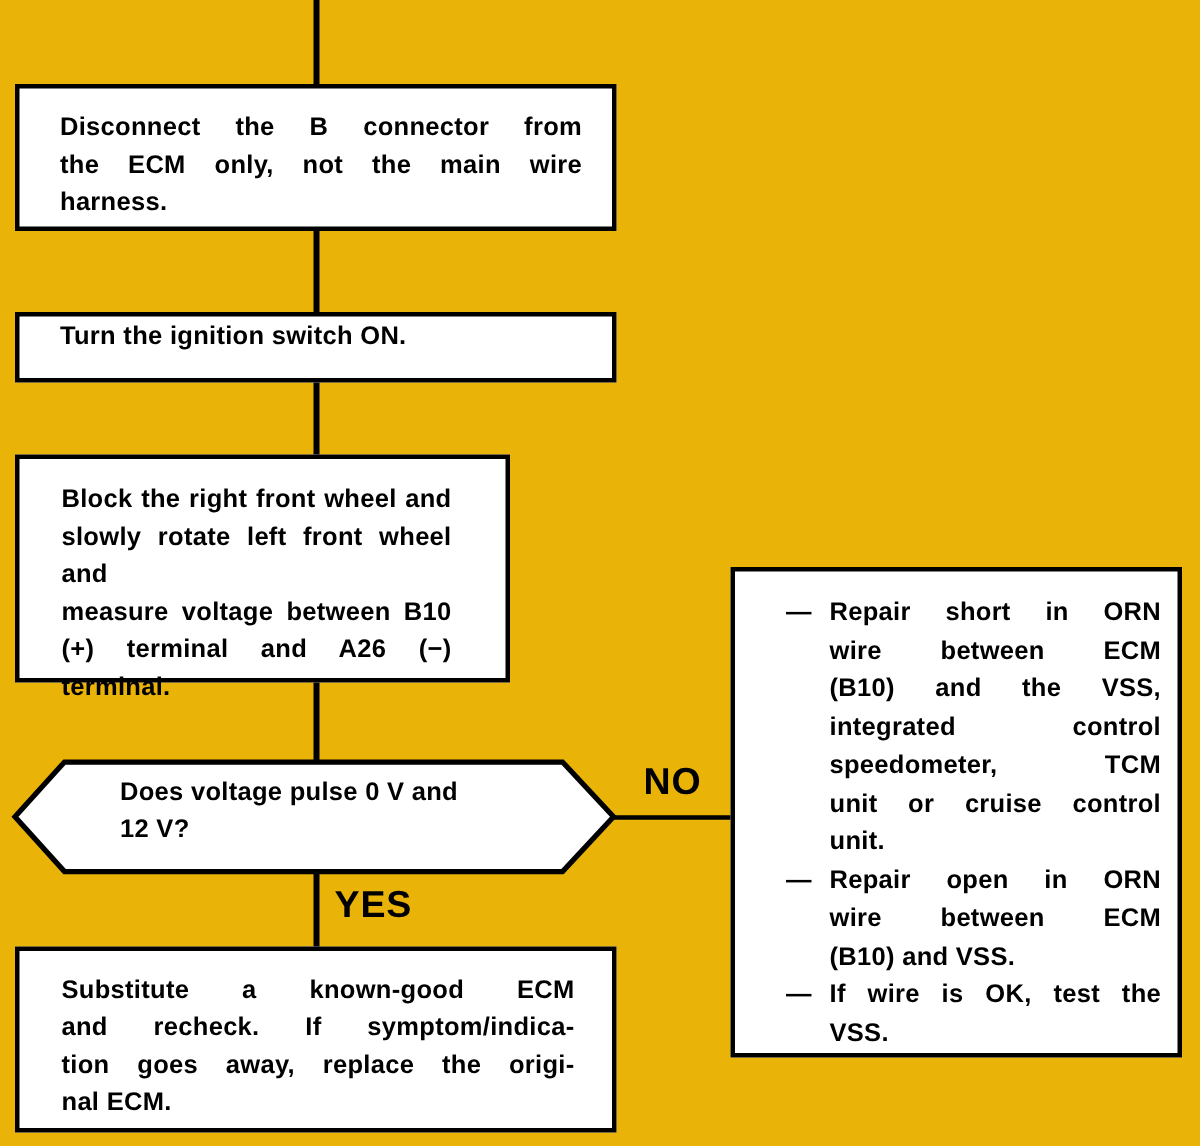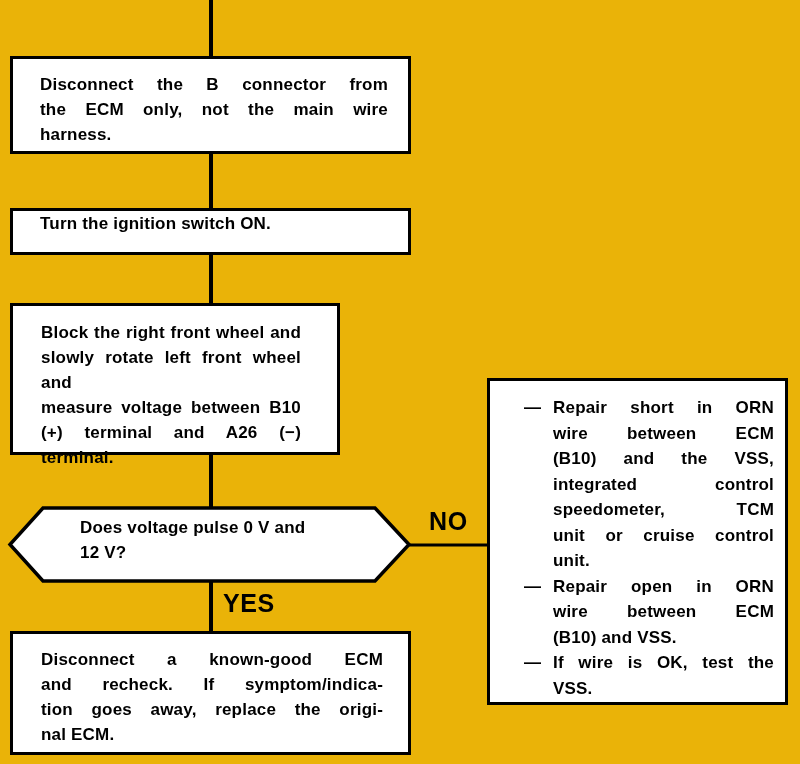--- a/index.html
+++ b/index.html
@@ -68,21 +68,21 @@
 
   <div id="hextext">
     <div class="tl ll">Does voltage pulse 0 V and</div>
     <div class="tl ll">12 V?</div>
   </div>
 
   <div class="lbl" id="label-no">NO</div>
   <div class="lbl" id="label-yes">YES</div>
 
   <div class="box" id="box-substitute">
-    <div class="tl jl">Disconnect a known-good ECM</div>
+    <div class="tl jl">Substitute a known-good ECM</div>
     <div class="tl jl">and recheck. If symptom/indica-</div>
     <div class="tl jl">tion goes away, replace the origi-</div>
     <div class="tl ll">nal ECM.</div>
   </div>
 
   <div class="box" id="box-repair">
 
     <div class="bullet">
       <span class="dash tl">—</span>
       <div class="btxt">

